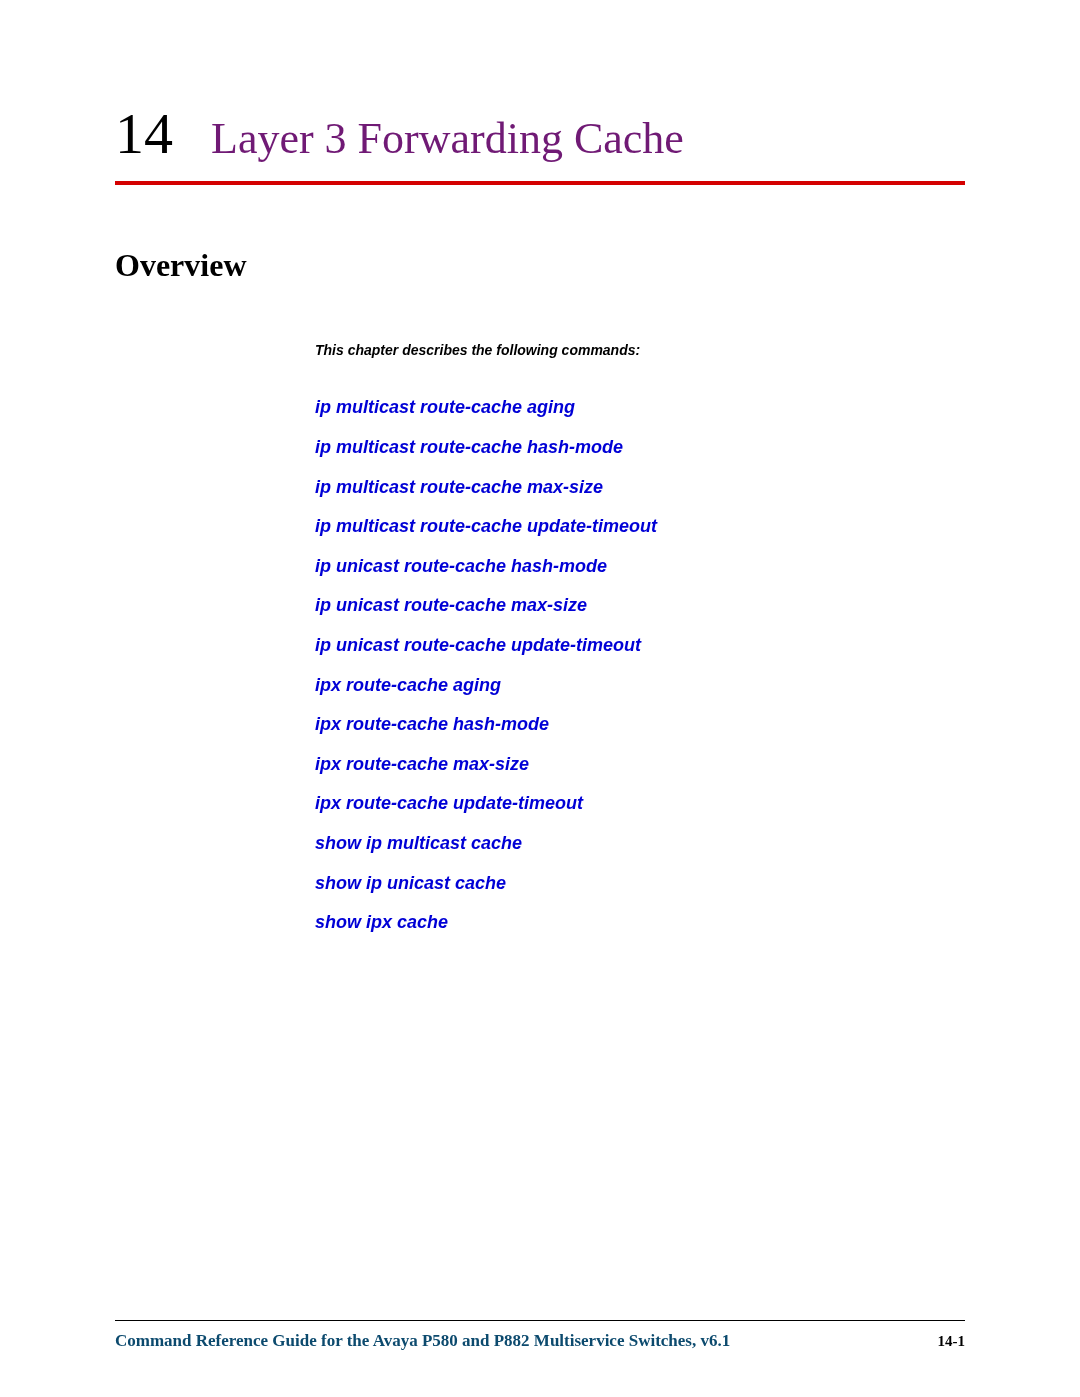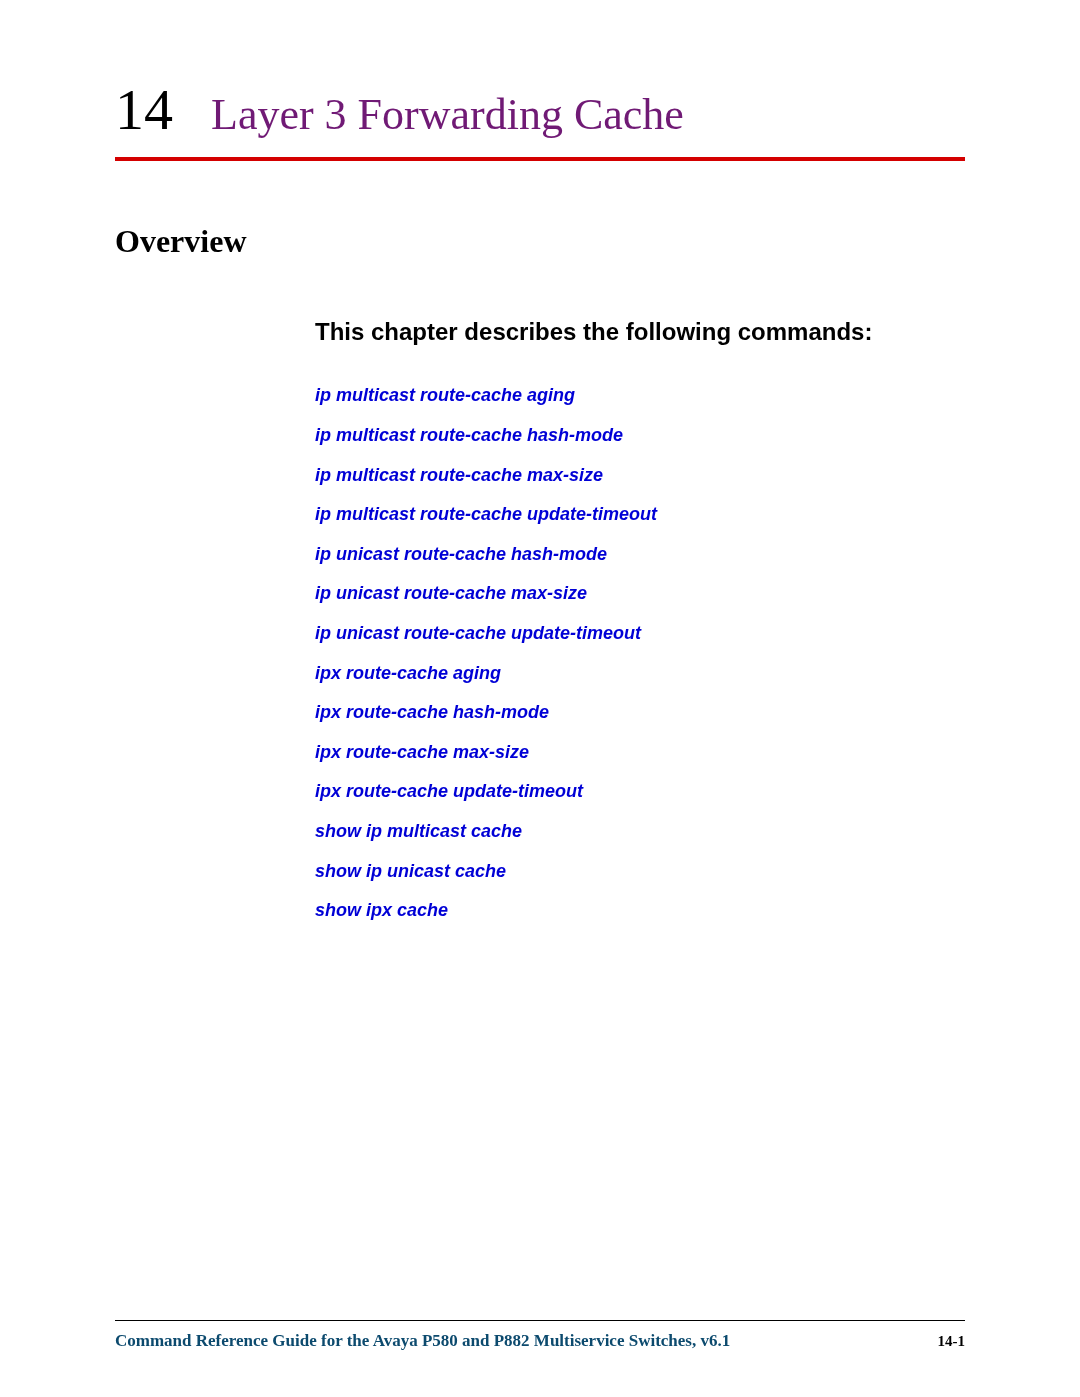--- a/index.html
+++ b/index.html
@@ -4,21 +4,21 @@
 <style>
   * { margin: 0; padding: 0; box-sizing: border-box; }
   body {
     width: 1080px;
     height: 1397px;
     background: #ffffff;
     font-family: "Times New Roman", Times, serif;
     position: relative;
   }
   .page {
-    padding: 81px 115px 0 115px;
+    padding: 105px 115px 0 115px;
   }
   .chapter-header {
     display: flex;
     align-items: baseline;
     gap: 38px;
     margin-bottom: 18px;
   }
   .chapter-number {
     font-size: 58px;
     font-weight: 400;
@@ -38,22 +38,23 @@
     margin-bottom: 62px;
   }
   .section-title {
     font-size: 32px;
     font-weight: 700;
     color: #000;
     margin-bottom: 58px;
   }
   .intro {
     font-family: Arial, Helvetica, sans-serif;
+    font-style: italic;
     font-weight: bold;
-    font-size: 24px;
+    font-size: 14px;
     color: #000;
     margin-left: 200px;
     margin-bottom: 30px;
   }
   .command-list {
     margin-left: 200px;
     list-style: none;
   }
   .command-list li {
     font-family: Arial, Helvetica, sans-serif;

